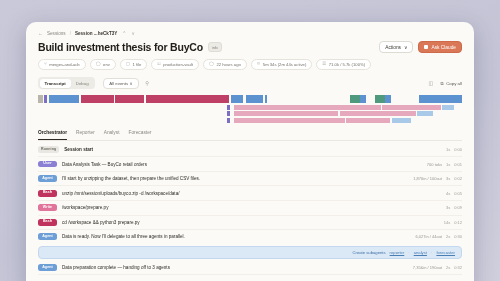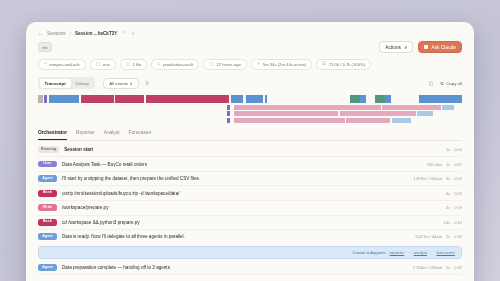--- a/index.html
+++ b/index.html
@@ -97,20 +97,21 @@
       <span class="back">←</span>
       <span>Sessions</span>
       <span class="sep">/</span>
       <span class="cur">Session ...heCkT3Y</span>
       <span class="chev">^</span>
       <span class="chev">∨</span>
     </div>
 
     <div class="titlerow">
       <div class="title">
+        <span>Build investment thesis for BuyCo</span>
         <span class="idpill">info</span>
       </div>
       <div class="tr-btns">
         <div class="btn">
           <span>Actions</span>
           <span>∨</span>
         </div>
         <div class="btn primary">
           <span class="sq"></span>
           <span>Ask Claude</span>

